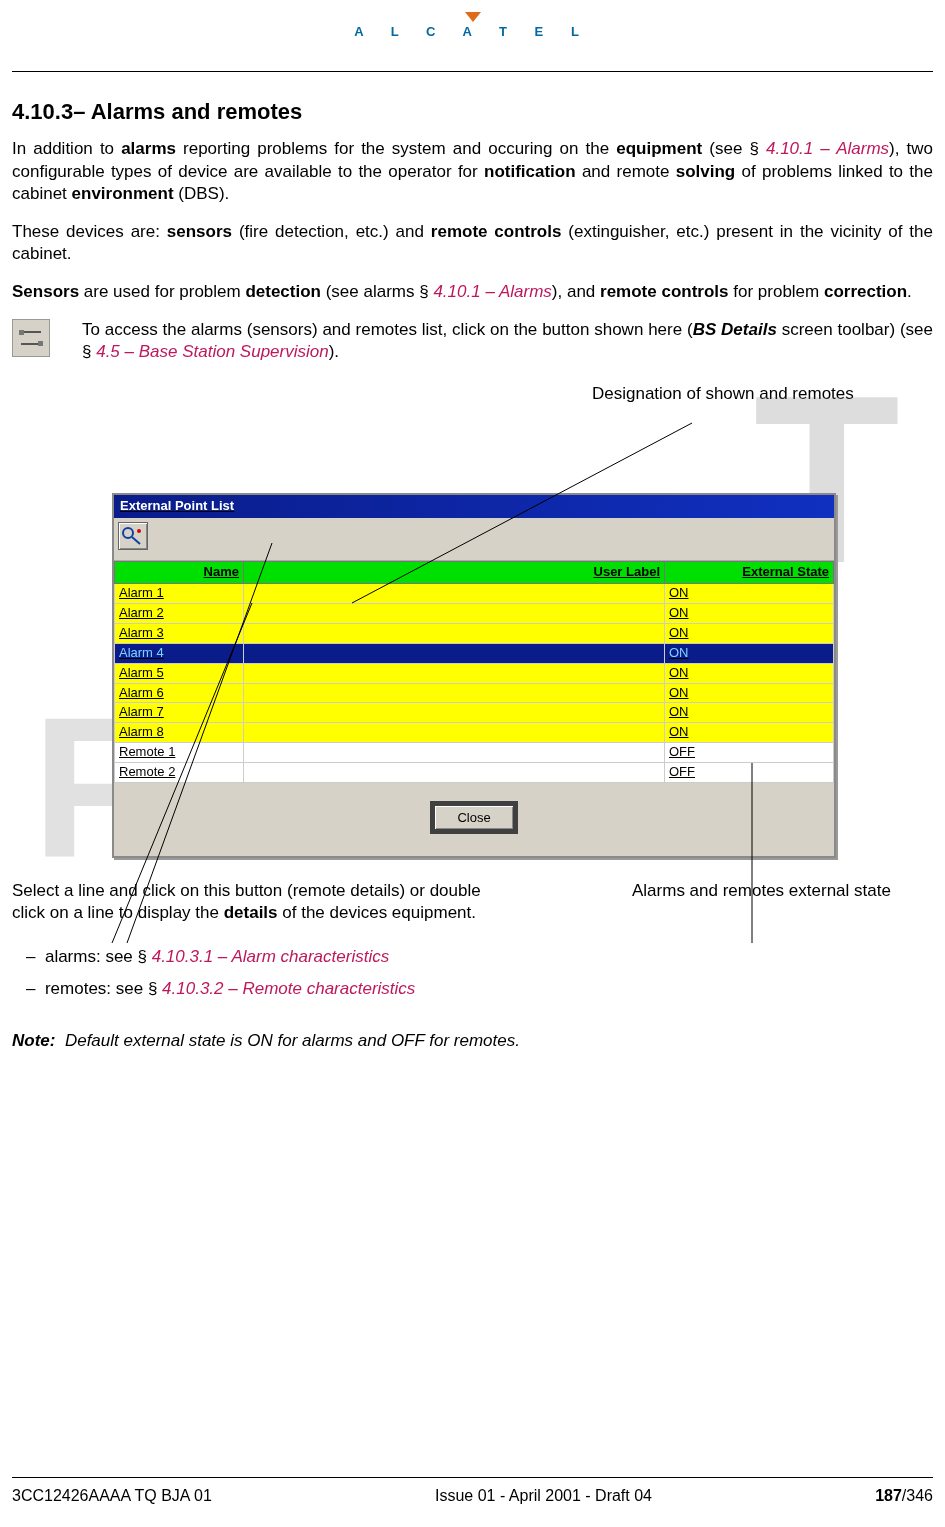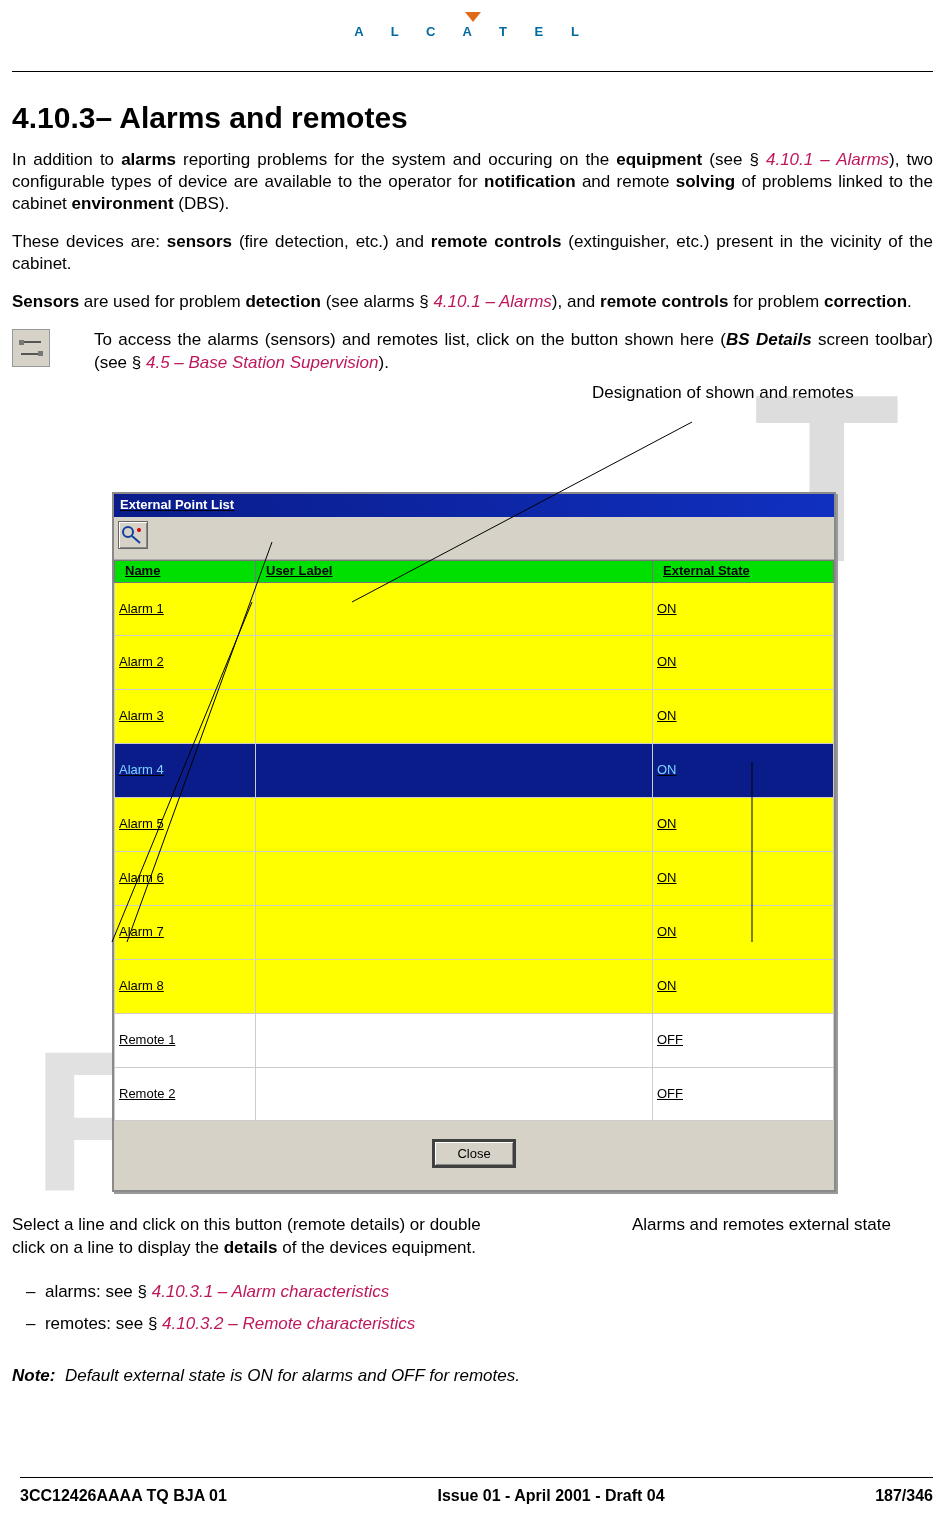--- a/index.html
+++ b/index.html
@@ -30,35 +30,35 @@
     margin: 0 auto 2px auto;
   }
   .logo-text {
     letter-spacing: 12px;
     font-size: 13px;
     font-weight: bold;
     color: #0369a1;
   }
   .hr { border-top: 1px solid #000; margin: 6px 0 26px 0; }
   h2.section-title {
-    font-size: 30px;
+    font-size: 22px;
     margin: 4px 0 12px 0;
   }
   .para { margin: 0 0 16px 0; text-align: justify; }
   .ref { color: #be185d; font-style: italic; }
   .iconbox {
     display:inline-block;
     width:36px; height:36px;
     background:#d6d2c8;
     border:1px solid #999;
     vertical-align: top;
     position: relative;
   }
   .iconbox svg { position:absolute; top:4px; left:4px; }
-  .icon-para { display:flex; gap:44px; margin-bottom: 8px; align-items:flex-start; }
+  .icon-para { display:flex; gap:32px; margin-bottom: 20px; align-items:flex-start; }
   .icon-para .text { flex:1; text-align: justify; }
   .annot-top {
     position: relative;
     height: 110px;
   }
   .annot-top .label {
     position:absolute;
     left: 580px;
     top: 0;
     font-size: 17px;
@@ -122,60 +122,60 @@
   table.grid {
     width: 100%;
     border-collapse: collapse;
     font-size: 13px;
     background: #fff;
   }
   table.grid th {
     background: #00e000;
     color: #000;
     font-weight: bold;
-    text-align: left;
-    padding: 2px 10px;
+    text-align: right;
+    padding: 2px 4px;
     border: 1px solid #777;
   }
   table.grid td {
-    padding: 18px 4px;
+    padding: 1px 4px;
     border: 1px solid #ccc;
     background: #fff;
   }
   tr.yellow td { background: #ffff00; }
   tr.selected td { background: #0a1c8a; color: #7dd3fc; }
   .dlg-buttons {
     text-align: center;
     padding: 18px 0 22px 0;
     background: #d6d2c8;
   }
   .dlg-buttons button {
     font-family: inherit;
     font-size: 13px;
     padding: 4px 22px;
     background: #d6d2c8;
-    border: 3px solid #404040;
+    border: 5px solid #404040;
     box-shadow: inset 1px 1px 0 #fff, inset -1px -1px 0 #888;
   }
   .callouts-below {
     display: flex;
     margin-top: 22px;
     gap: 80px;
   }
   .callouts-below .left { flex: 0 0 500px; }
   .callouts-below .right { flex: 1; padding-left: 40px;}
   .bullets { margin: 22px 0 0 14px; }
   .bullets .row { margin-bottom: 10px; }
   .note { margin-top: 30px; }
   .note .lbl { font-weight: bold; font-style: italic; }
   .note .txt { font-style: italic; }
   .footer {
     position: absolute;
     bottom: 20px;
-    left: 20px; right: 12px; font-weight: bold;
+    left: 12px; right: 12px;
   }
   .footer .line { border-top: 1px solid #000; margin-bottom: 8px;}
   .footer .cols { display:flex; justify-content: space-between; font-size: 16px;}
   svg.pointer-lines { position:absolute; pointer-events:none; z-index:5; }
 </style>
 </head>
 <body>
 
 <div class="page">
 

